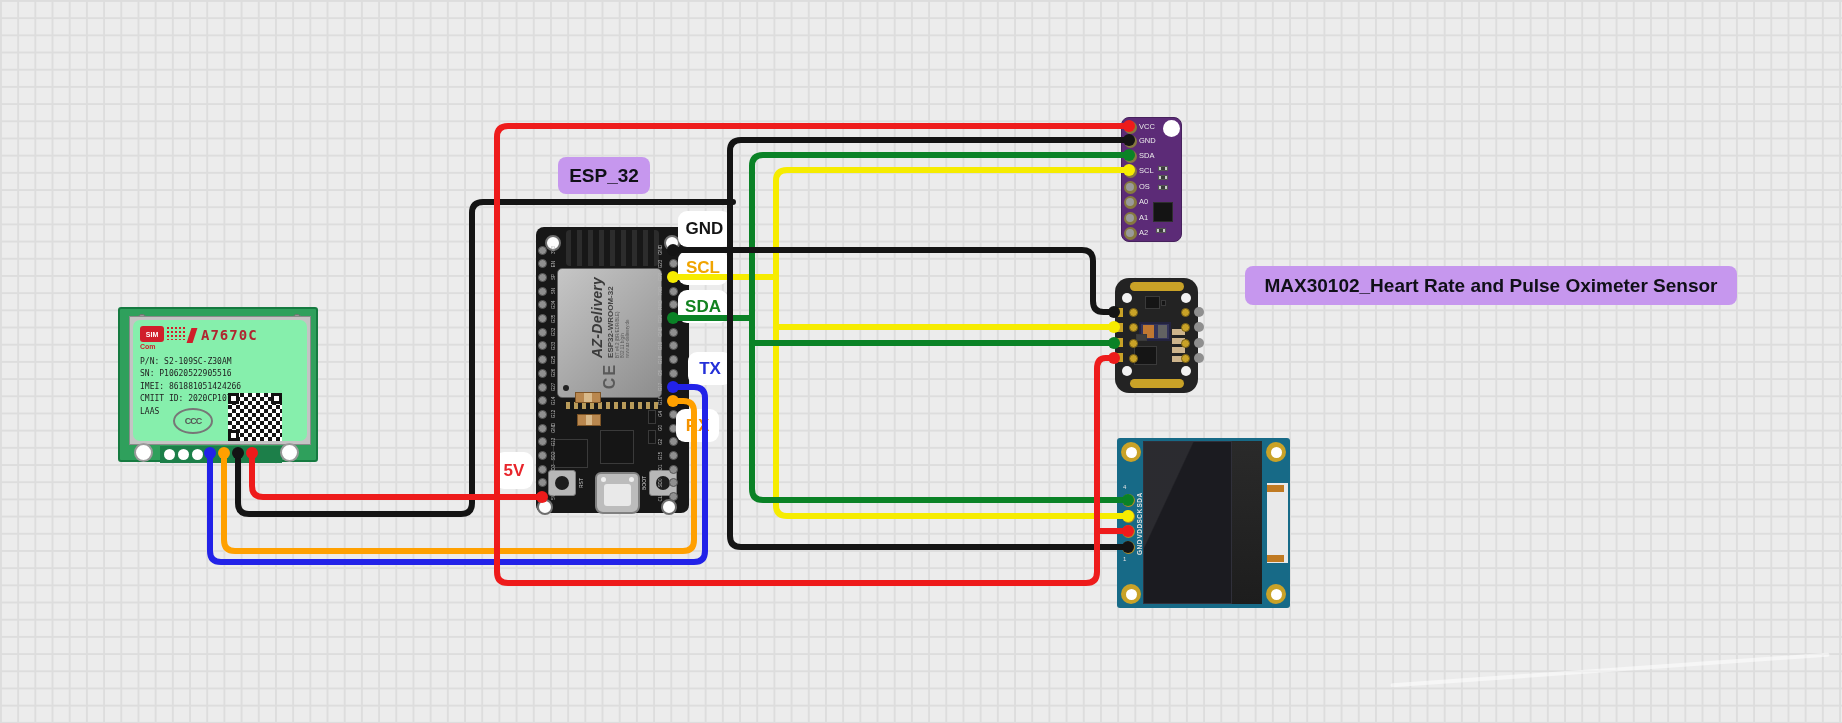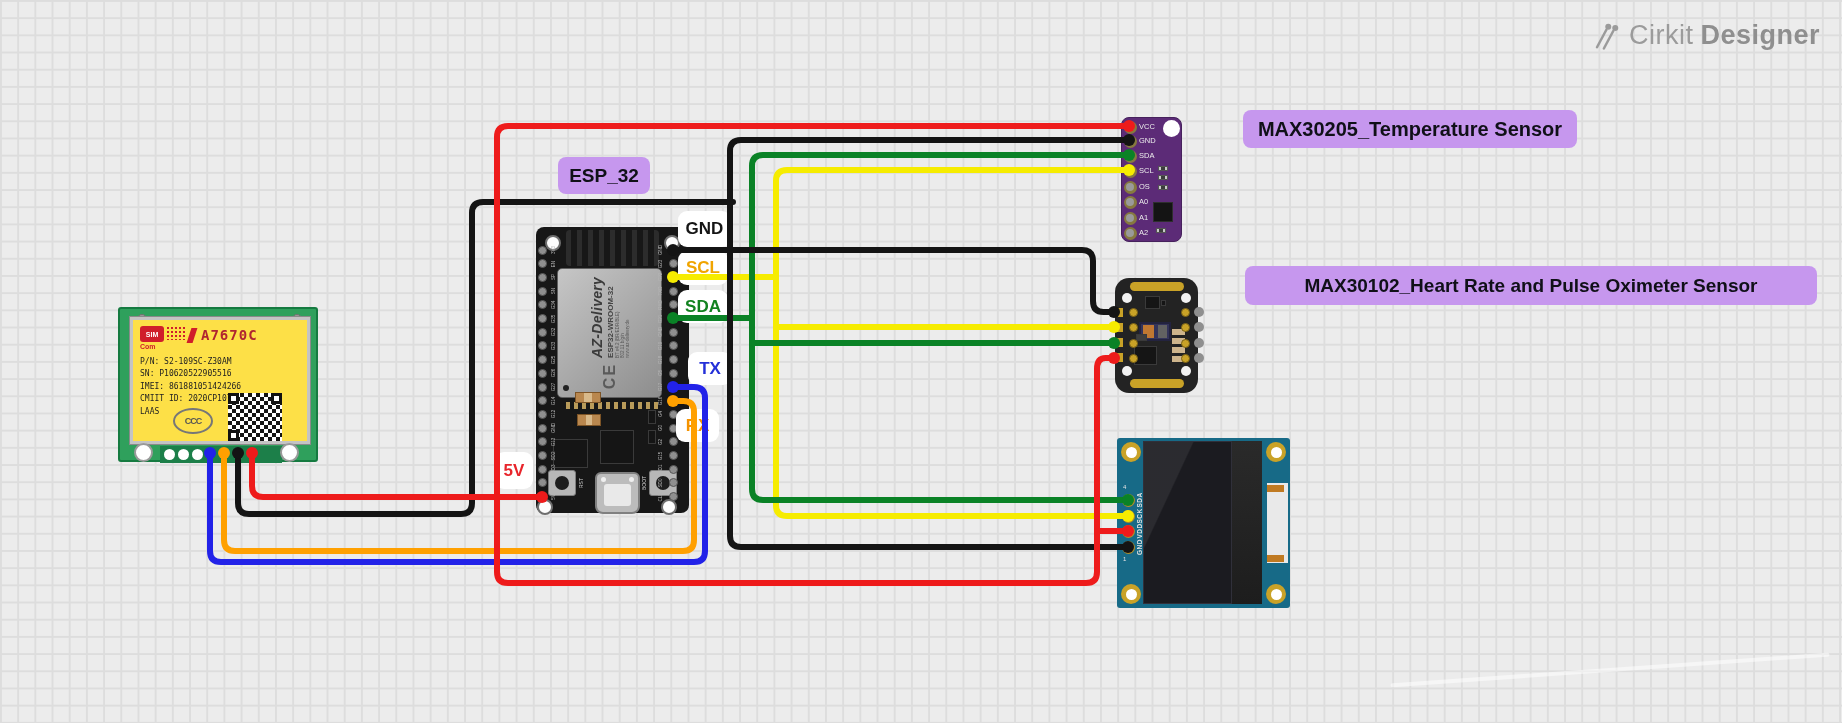--- a/index.html
+++ b/index.html
@@ -22,21 +22,21 @@
   .plabel{position:absolute;display:flex;align-items:center;justify-content:center;
       background:#c697ee;border-radius:8px;font-weight:bold;color:#101018;white-space:nowrap;}
   
   .wlabel{position:absolute;display:flex;align-items:center;justify-content:center;
       background:#fff;border-radius:9px;font-weight:bold;font-size:17px;}
   
   .sim-board{position:absolute;left:118px;top:307px;width:200px;height:155px;background:#2fa05c;
       border:2px solid #157a40;box-sizing:border-box;border-radius:3px;}
   .sim-frame{position:absolute;left:9px;top:7px;width:180px;height:127px;background:#c4c4c4;
       border:1px solid #8a8a8a;}
-  .sim-white{position:absolute;left:3px;top:3px;right:3px;bottom:3px;background:#fde047;overflow:hidden;}
+  .sim-white{position:absolute;left:3px;top:3px;right:3px;bottom:3px;background:#86efac;overflow:hidden;border-radius:7px;}
   .sim-screw{position:absolute;width:8px;height:8px;border-radius:50%;background:#9c9c9c;border:1px solid #6f6f6f;}
   .simlogo-box{position:absolute;left:7px;top:6px;width:24px;height:16px;background:#d01e2a;border-radius:3px;
       color:#fff;font-size:7px;font-weight:bold;display:flex;align-items:center;justify-content:center;}
   .simlogo-dots{position:absolute;left:33px;top:6px;width:20px;height:14px;
       background-image:radial-gradient(#d01e2a 1px,transparent 1.2px);background-size:4px 4px;}
   .simlogo-com{position:absolute;left:7px;top:23px;font-size:7px;font-weight:bold;color:#d01e2a;}
   .sim-flag{position:absolute;left:56px;top:8px;width:6px;height:15px;background:#d01e2a;transform:skewX(-18deg);}
   .sim-model{position:absolute;left:68px;top:7px;font-family:"DejaVu Sans Mono",monospace;
       font-size:14px;font-weight:bold;color:#b02530;letter-spacing:1px;}
   .sim-lines{position:absolute;left:7px;top:36px;font-family:"DejaVu Sans Mono",monospace;
@@ -115,32 +115,20 @@
   
   svg.wires{position:absolute;left:0;top:0;z-index:40;}
   .plabel,.wlabel{z-index:30;}
   .comp{z-index:10;}
 </style>
 </head>
 <body>
 
 <div class="canvas" id="canvas">
 
-  <div class="brand">
-    <svg width="30" height="30" viewBox="0 0 24 24">
-      <g stroke="#9b9b9b" stroke-width="2" fill="none" stroke-linecap="round">
-        <path d="M4 21 L11.5 7"></path>
-          <path d="M9.5 22 L17 8"></path>
-      </g>
-      <circle cx="13" cy="4.5" r="2.4" fill="#9b9b9b"></circle>
-      <circle cx="18.6" cy="5.6" r="2.4" fill="#9b9b9b"></circle>
-    </svg>
-    <span class="brand-reg">Cirkit</span>
-    <span class="brand-bold">Designer</span>
-  </div>
 
   <div class="wm-swoosh"></div>
 
   <div class="sim-board comp">
     <div class="sim-screw" style="left:17px;top:5px;"></div>
     <div class="sim-screw" style="left:172px;top:5px;"></div>
     <div class="sim-frame">
       <div class="sim-white">
         <div class="simlogo-box">SIM</div>
         <div class="simlogo-dots"></div>
@@ -364,22 +352,21 @@
         <div class="o-ring" style="left: 4.5px; top: 71.5px;"></div>
         <div class="o-lbl" style="left: 22px; top: 78px;">SCK</div>
         <div class="o-ring" style="left: 4.5px; top: 86.5px;"></div>
         <div class="o-lbl" style="left: 22px; top: 93px;">VDD</div>
         <div class="o-ring" style="left: 4.5px; top: 102.5px;"></div>
         <div class="o-lbl" style="left: 22px; top: 109px;">GND</div>
       </div>
   </div>
 
   <div class="plabel" style="left:558px;top:157px;width:92px;height:37px;font-size:19px;">ESP_32</div>
-  <div class="plabel" style="left:1243px;top:110px;width:334px;height:38px;font-size:20px;">MAX30205_Temperature Sensor</div>
-  <div class="plabel" style="left:1245px;top:266px;width:572px;height:39px;font-size:19px;">MAX30102_Heart Rate and Pulse Oximeter Sensor</div>
+  <div class="plabel" style="left:1245px;top:266px;width:492px;height:39px;font-size:19px;">MAX30102_Heart Rate and Pulse Oximeter Sensor</div>
 
   <div class="wlabel" style="left: 678px; top: 211px; width: 53px; height: 36px; color: rgb(21, 21, 21);" id="wl-gnd">GND</div>
   <div class="wlabel" style="left: 678px; top: 251px; width: 50px; height: 34px; color: rgb(240, 164, 0);" id="wl-scl">SCL</div>
   <div class="wlabel" style="left: 678px; top: 290px; width: 50px; height: 33px; color: rgb(18, 130, 31);" id="wl-sda">SDA</div>
   <div class="wlabel" style="left: 688px; top: 352px; width: 44px; height: 33px; color: rgb(36, 48, 216);" id="wl-tx">TX</div>
   <div class="wlabel" style="left: 676px; top: 409px; width: 43px; height: 33px; color: rgb(245, 147, 0);" id="wl-rx">RX</div>
   <div class="wlabel" style="left: 495px; top: 452px; width: 38px; height: 37px; color: rgb(232, 37, 43);" id="wl-v5">5V</div>
 
 <svg width="1842" height="723" viewBox="0 0 1842 723" class="wires">
       <path d="M 673 277 L 776 277" fill="none" stroke="#f6ec00" stroke-width="6" stroke-linecap="round"></path>

